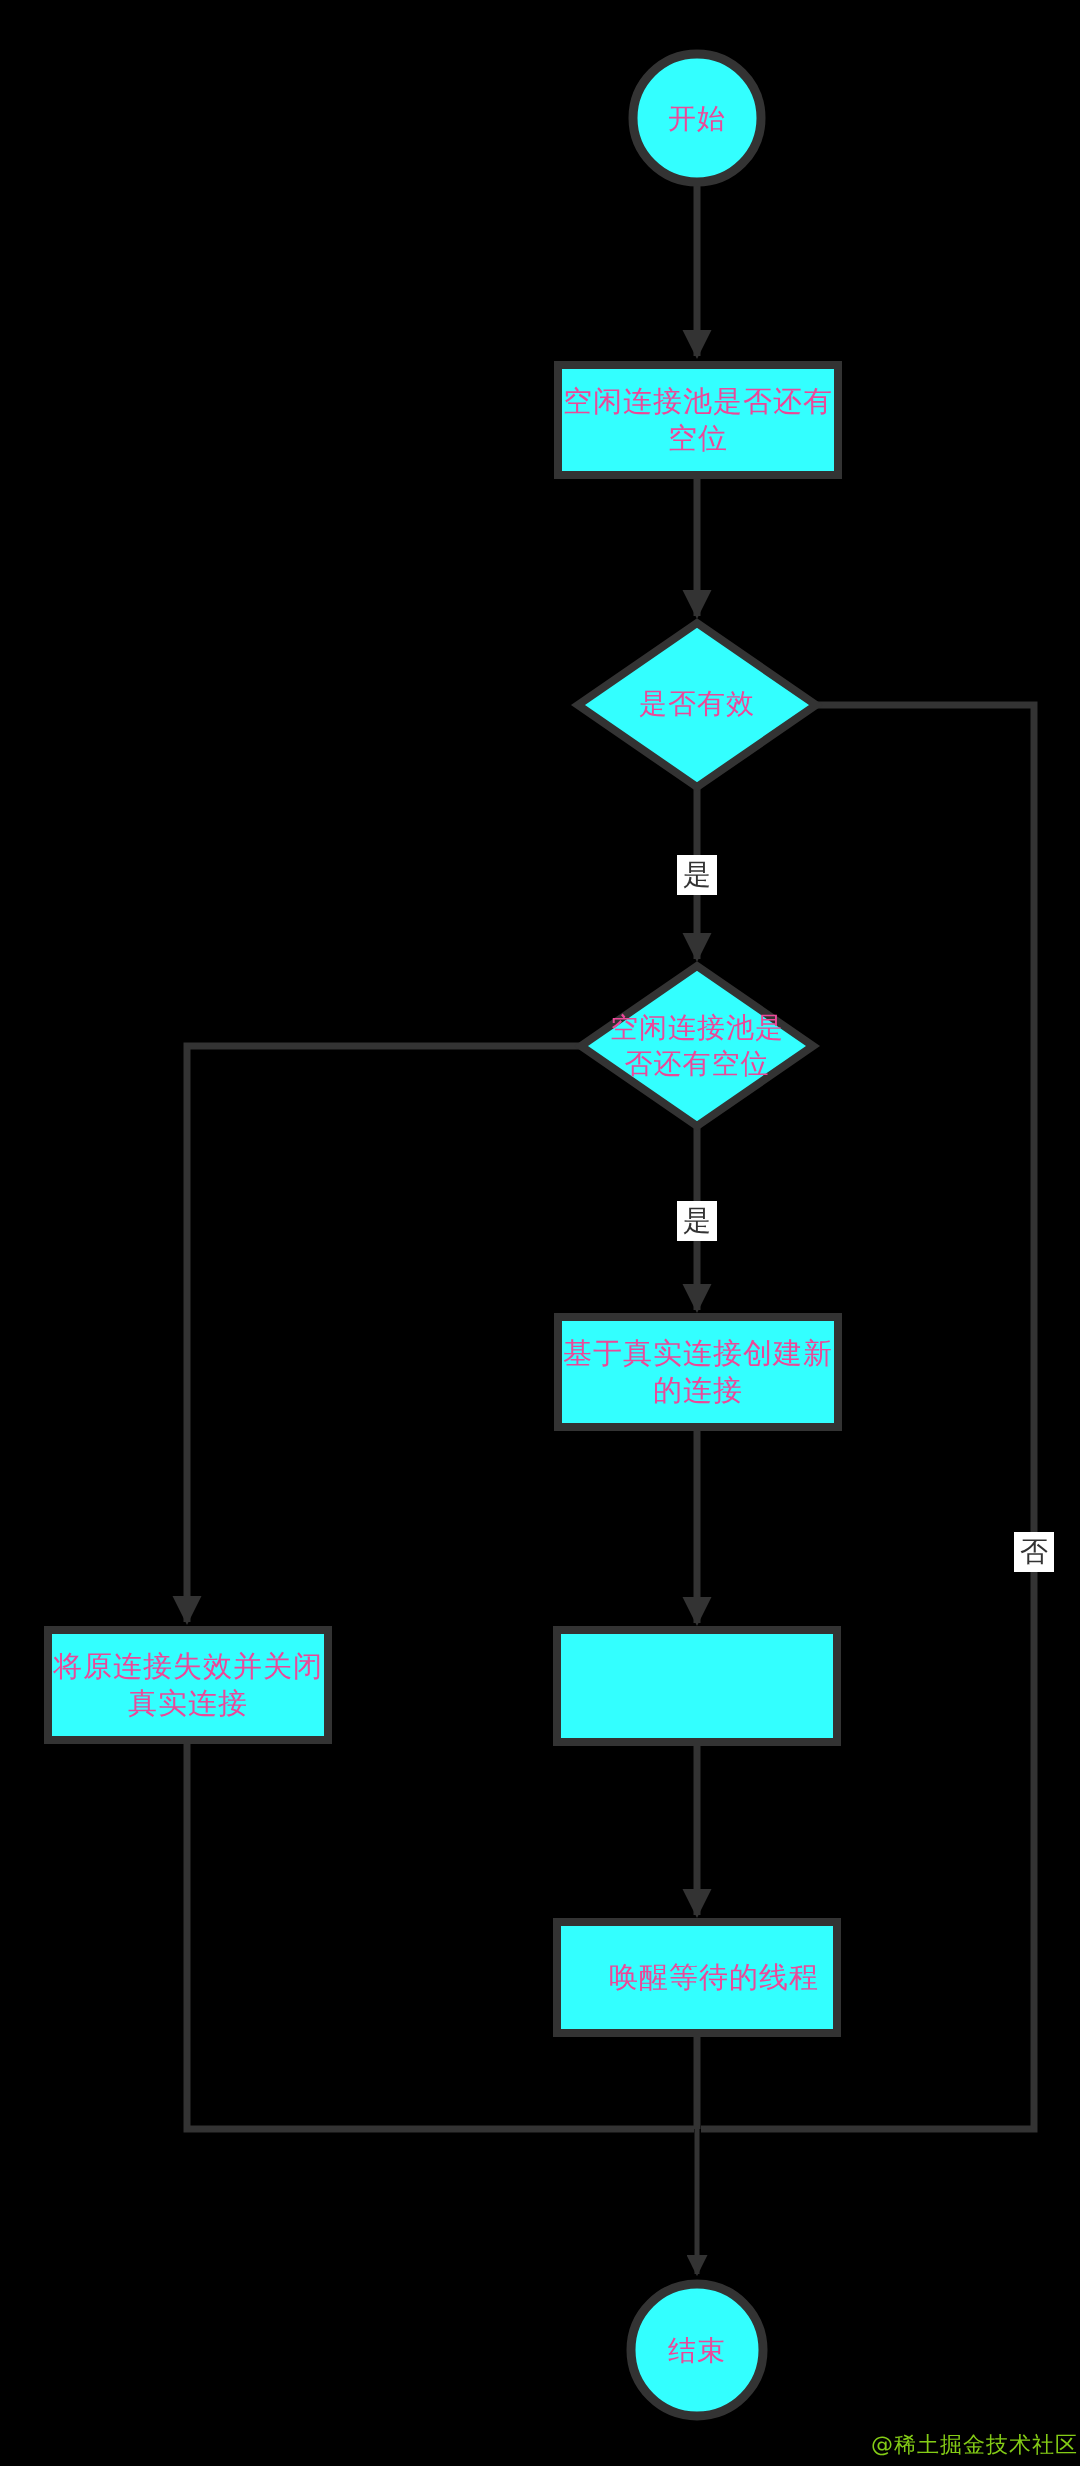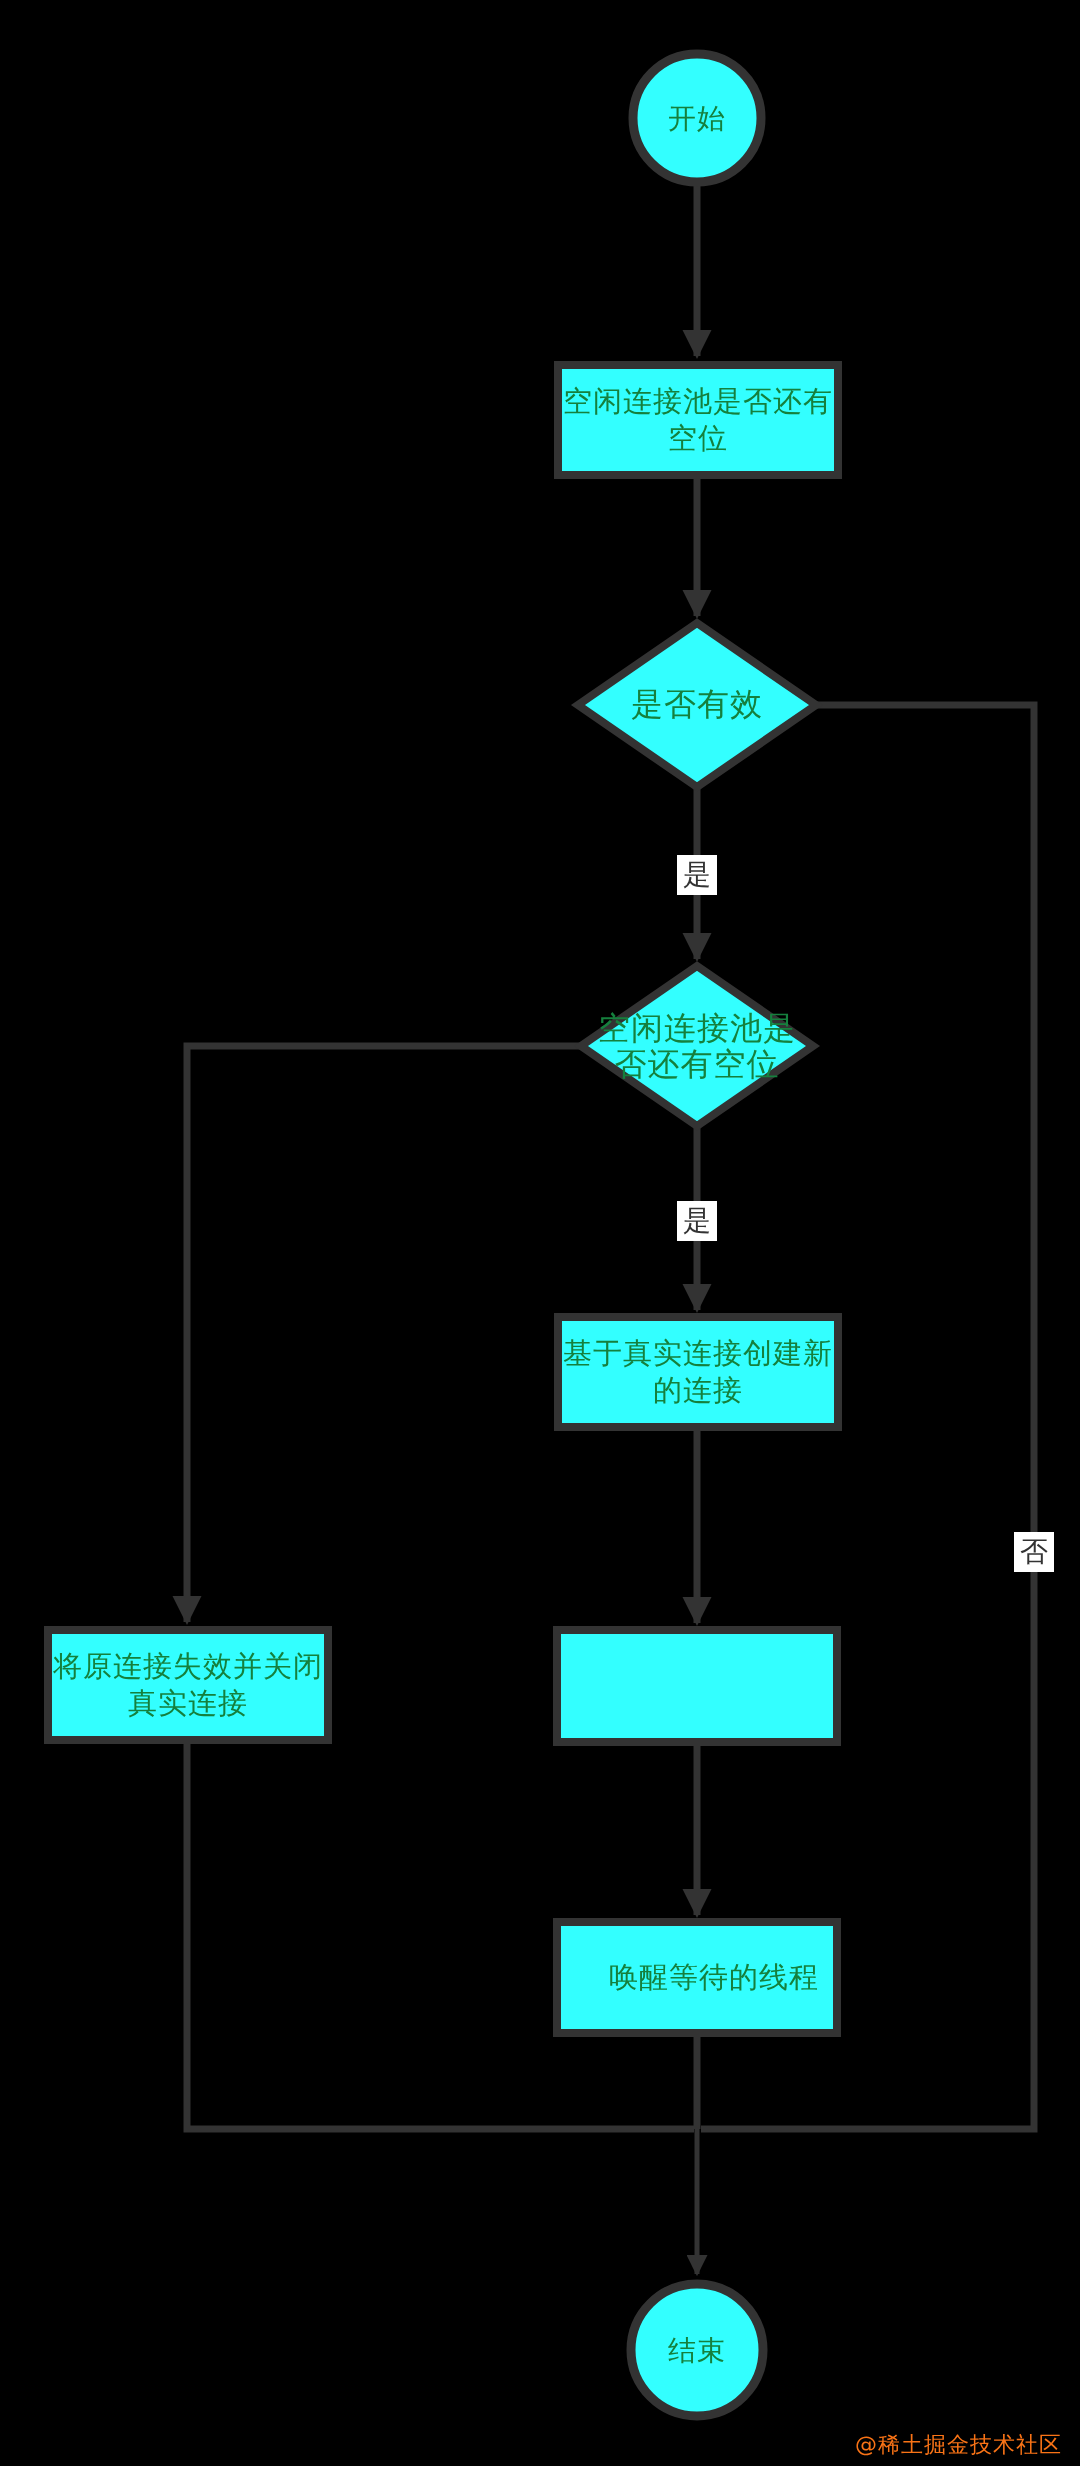--- a/index.html
+++ b/index.html
@@ -34,49 +34,49 @@
   }
   .shape.rect { stroke-width: 8; }
   .shape.diamond { stroke-width: 8; }
   .shape.circle { stroke-width: 9; }
   .node-label {
     position: absolute;
     display: flex;
     align-items: center;
     justify-content: center;
     text-align: center;
-    color: #15803d;
+    color: #ec4899;
     font-size: 29px;
     line-height: 37px;
     letter-spacing: 1px;
   }
   .node-label.diamond-text {
-    font-size: 32px;
+    font-size: 28px;
     line-height: 36px;
   }
   .node-label.terminal-text {
     font-size: 28px;
   }
   .edge-label {
     position: absolute;
     width: 40px;
     height: 40px;
     background: #ffffff;
     color: #333333;
     font-size: 28px;
     display: flex;
     align-items: center;
     justify-content: center;
     text-align: center;
   }
   .watermark {
     position: absolute;
-    right: 18px;
+    right: 2px;
     bottom: 6px;
-    color: #f97316;
+    color: #84cc16;
     font-size: 22px;
     letter-spacing: 1px;
   }
 </style>
 </head>
 <body>
 
 <div class="canvas">
 
   <svg class="layer" width="1080" height="2466" viewBox="0 0 1080 2466">

